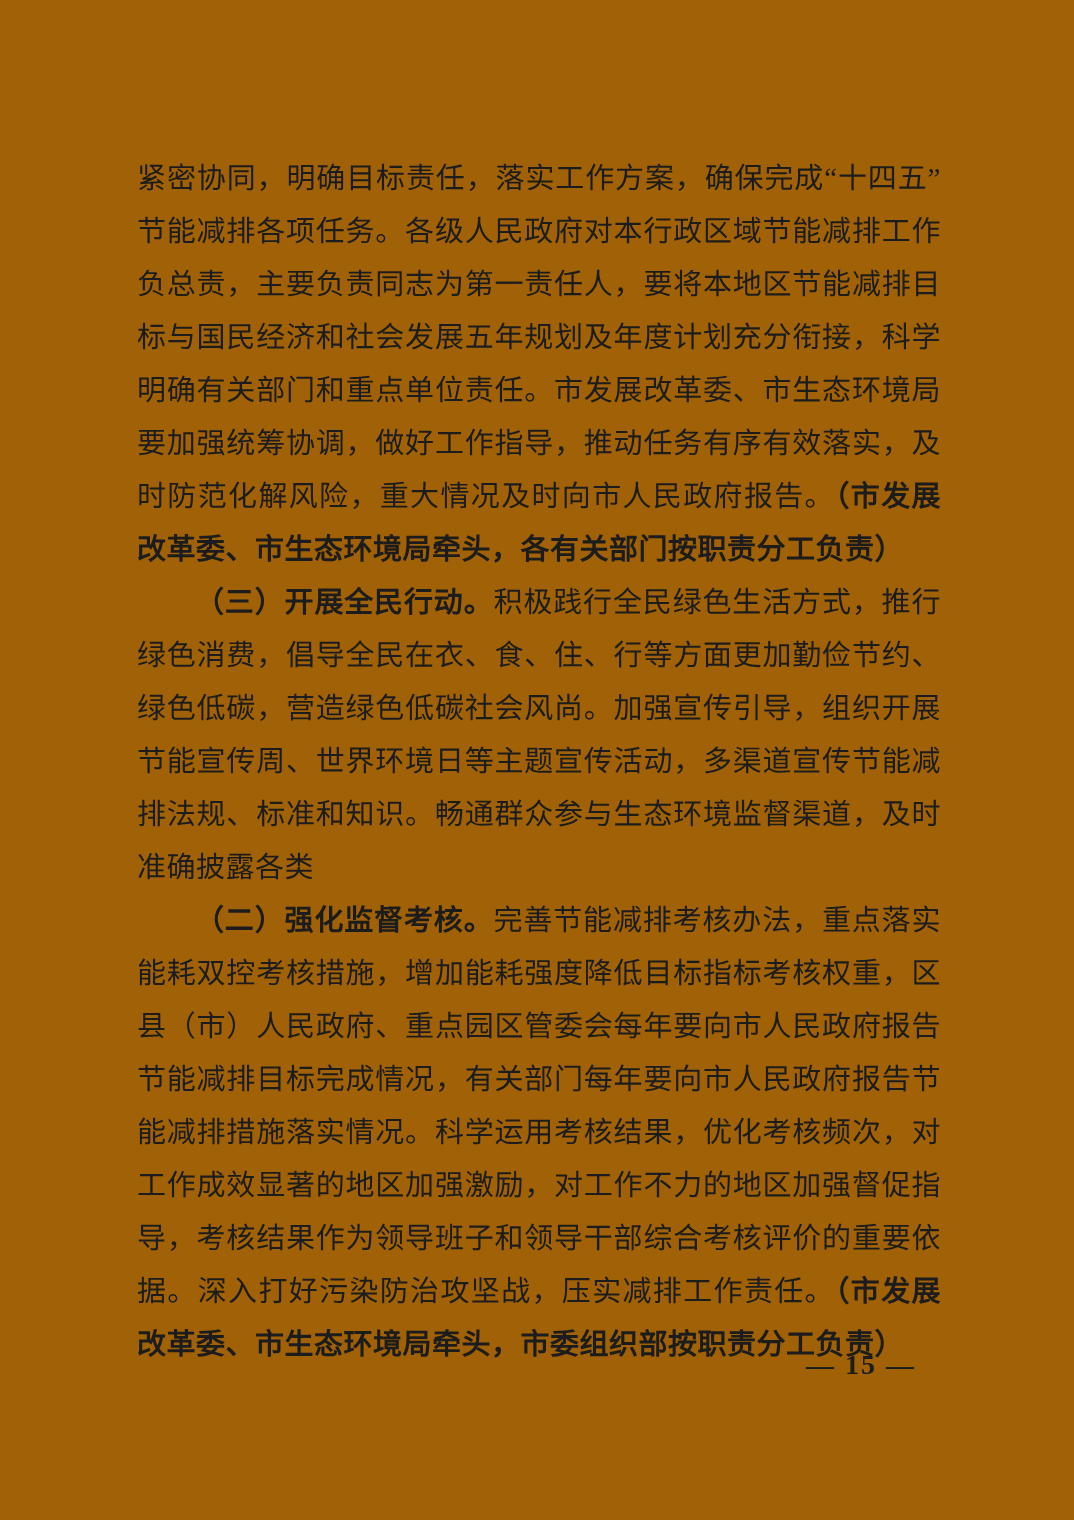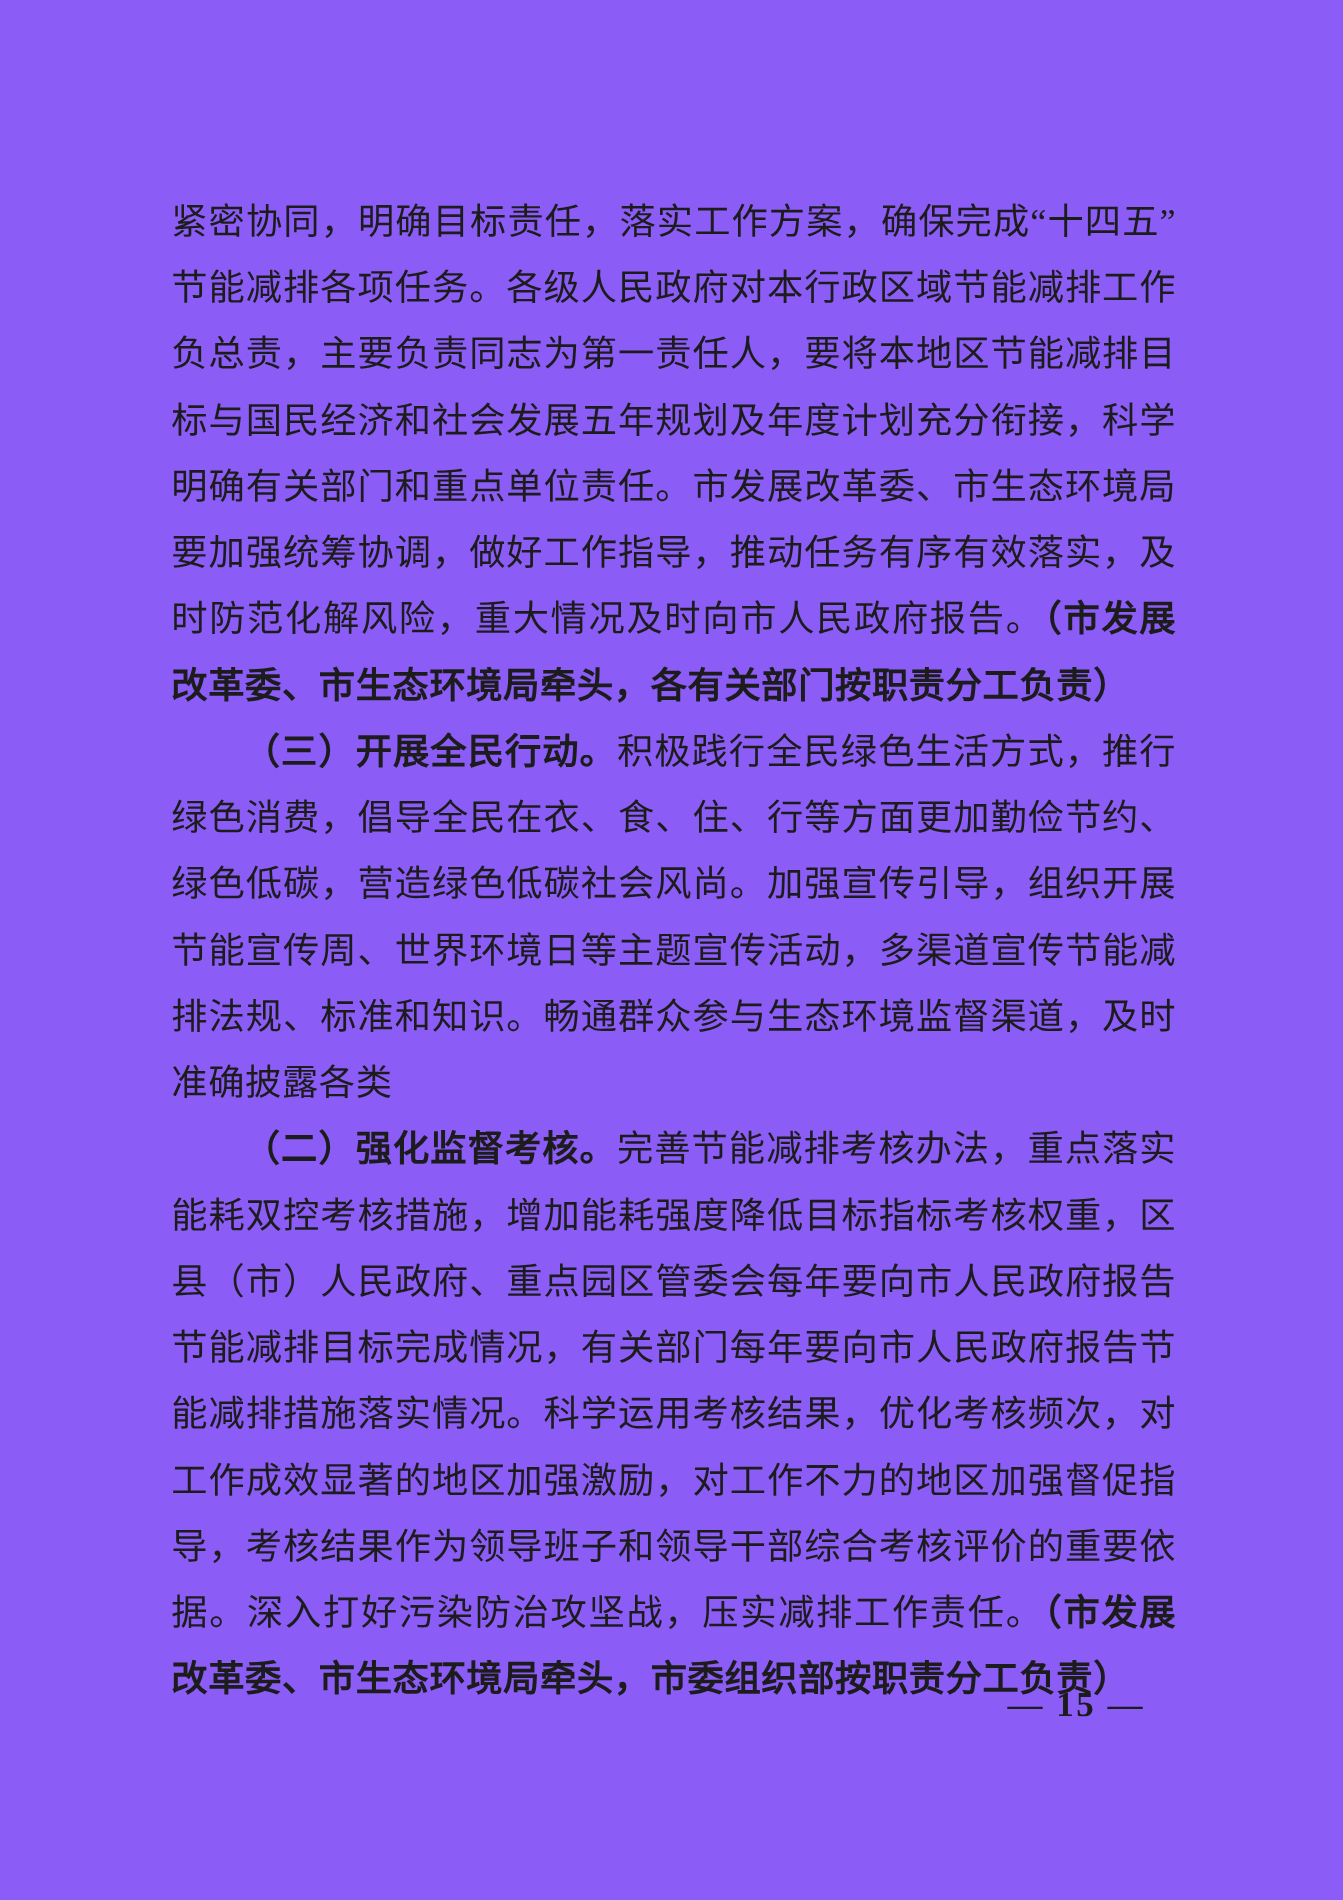--- a/index.html
+++ b/index.html
@@ -4,21 +4,21 @@
 <style>
   html, body {
     margin: 0;
     padding: 0;
     background: #ffffff;
   }
   .page {
     position: relative;
     width: 1074px;
     height: 1520px;
-    background: #8b5cf6;
+    background: #a16207;
     overflow: hidden;
     font-family: "Liberation Serif", "DejaVu Serif", serif;
     color: #1c1c1c;
   }
   .content {
     position: absolute;
     left: 137px;
     top: 152px;
     width: 804px;
     font-size: 29px;

